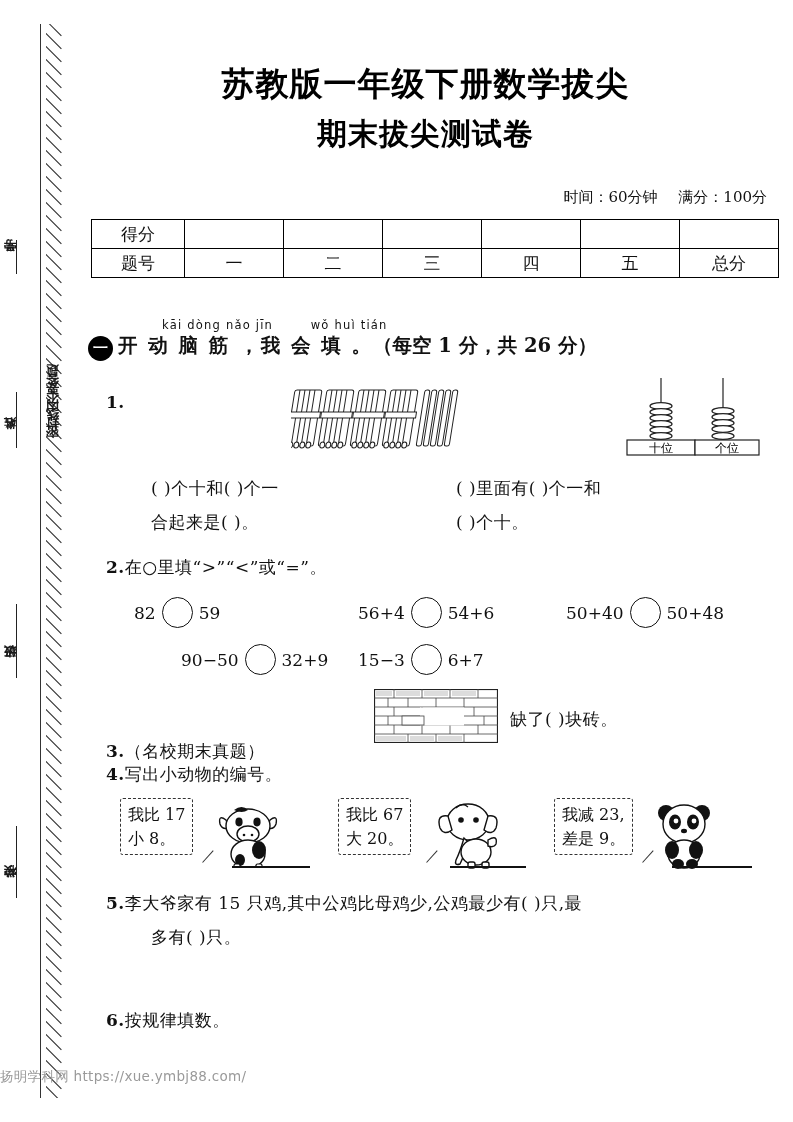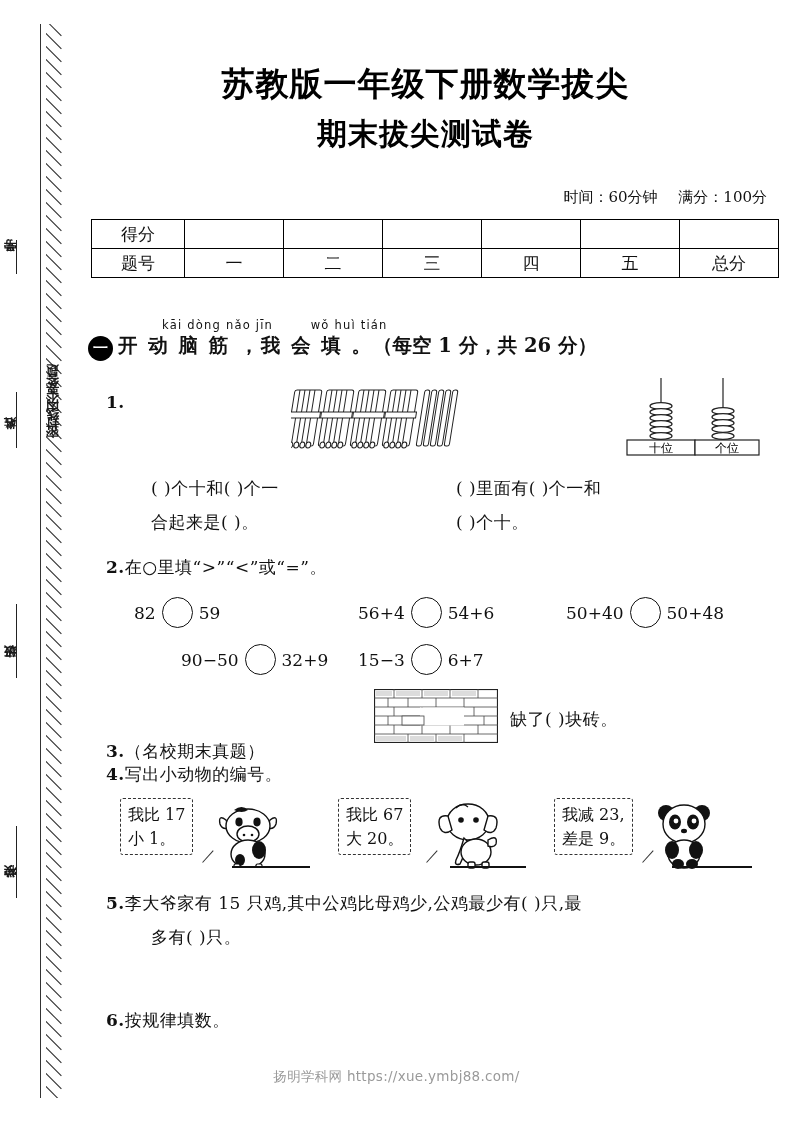--- a/index.html
+++ b/index.html
@@ -244,21 +244,21 @@
   .q5-l1 { top: 892px; left: 20px; }
   .q5-l2 { top: 926px; left: 65px; }
   .q6-head { top: 1009px; left: 20px; }
   .q6-l1 { top: 997px; left: 65px; }
 
   
   .footer {
     position: absolute;
     left: 0; right: 0;
     top: 1068px;
-    text-align: center;
+    text-align: left;
     font-size: 13.5px;
     font-family: "DejaVu Sans", sans-serif;
     color: #9a9a9a;
     letter-spacing: 0.3px;
   }
 </style>
 </head>
 <body>
 
 <div class="seal-col">
@@ -598,21 +598,21 @@
 
   <div class="q q4-head">
     <span class="qnum">4.</span><span>写出小动物的编号。</span>
   </div>
 
   <div class="bubble-row">
 
     <div class="bubble-item" style="left:0px; width:215px;">
       <div class="bubble">
         <div>我比 17</div>
-        <div>小 1。</div>
+        <div>小 8。</div>
       </div>
       <div class="bubble-tail" style="left:80px; top:60px;"></div>
       <svg style="position:absolute; left:92px; top:6px;" width="74" height="66" viewBox="0 0 74 66">
         <g fill="#fff" stroke="#111" stroke-width="1.4">
           <path d="M14 18 Q6 12 8 22 Q10 28 17 26 Z"></path>
           <path d="M58 18 Q66 12 64 22 Q62 28 55 26 Z"></path>
           <ellipse cx="36" cy="24" rx="22" ry="17"></ellipse>
           <ellipse cx="36" cy="32" rx="11" ry="8"></ellipse>
           <ellipse cx="36" cy="52" rx="17" ry="14"></ellipse>
         </g>

